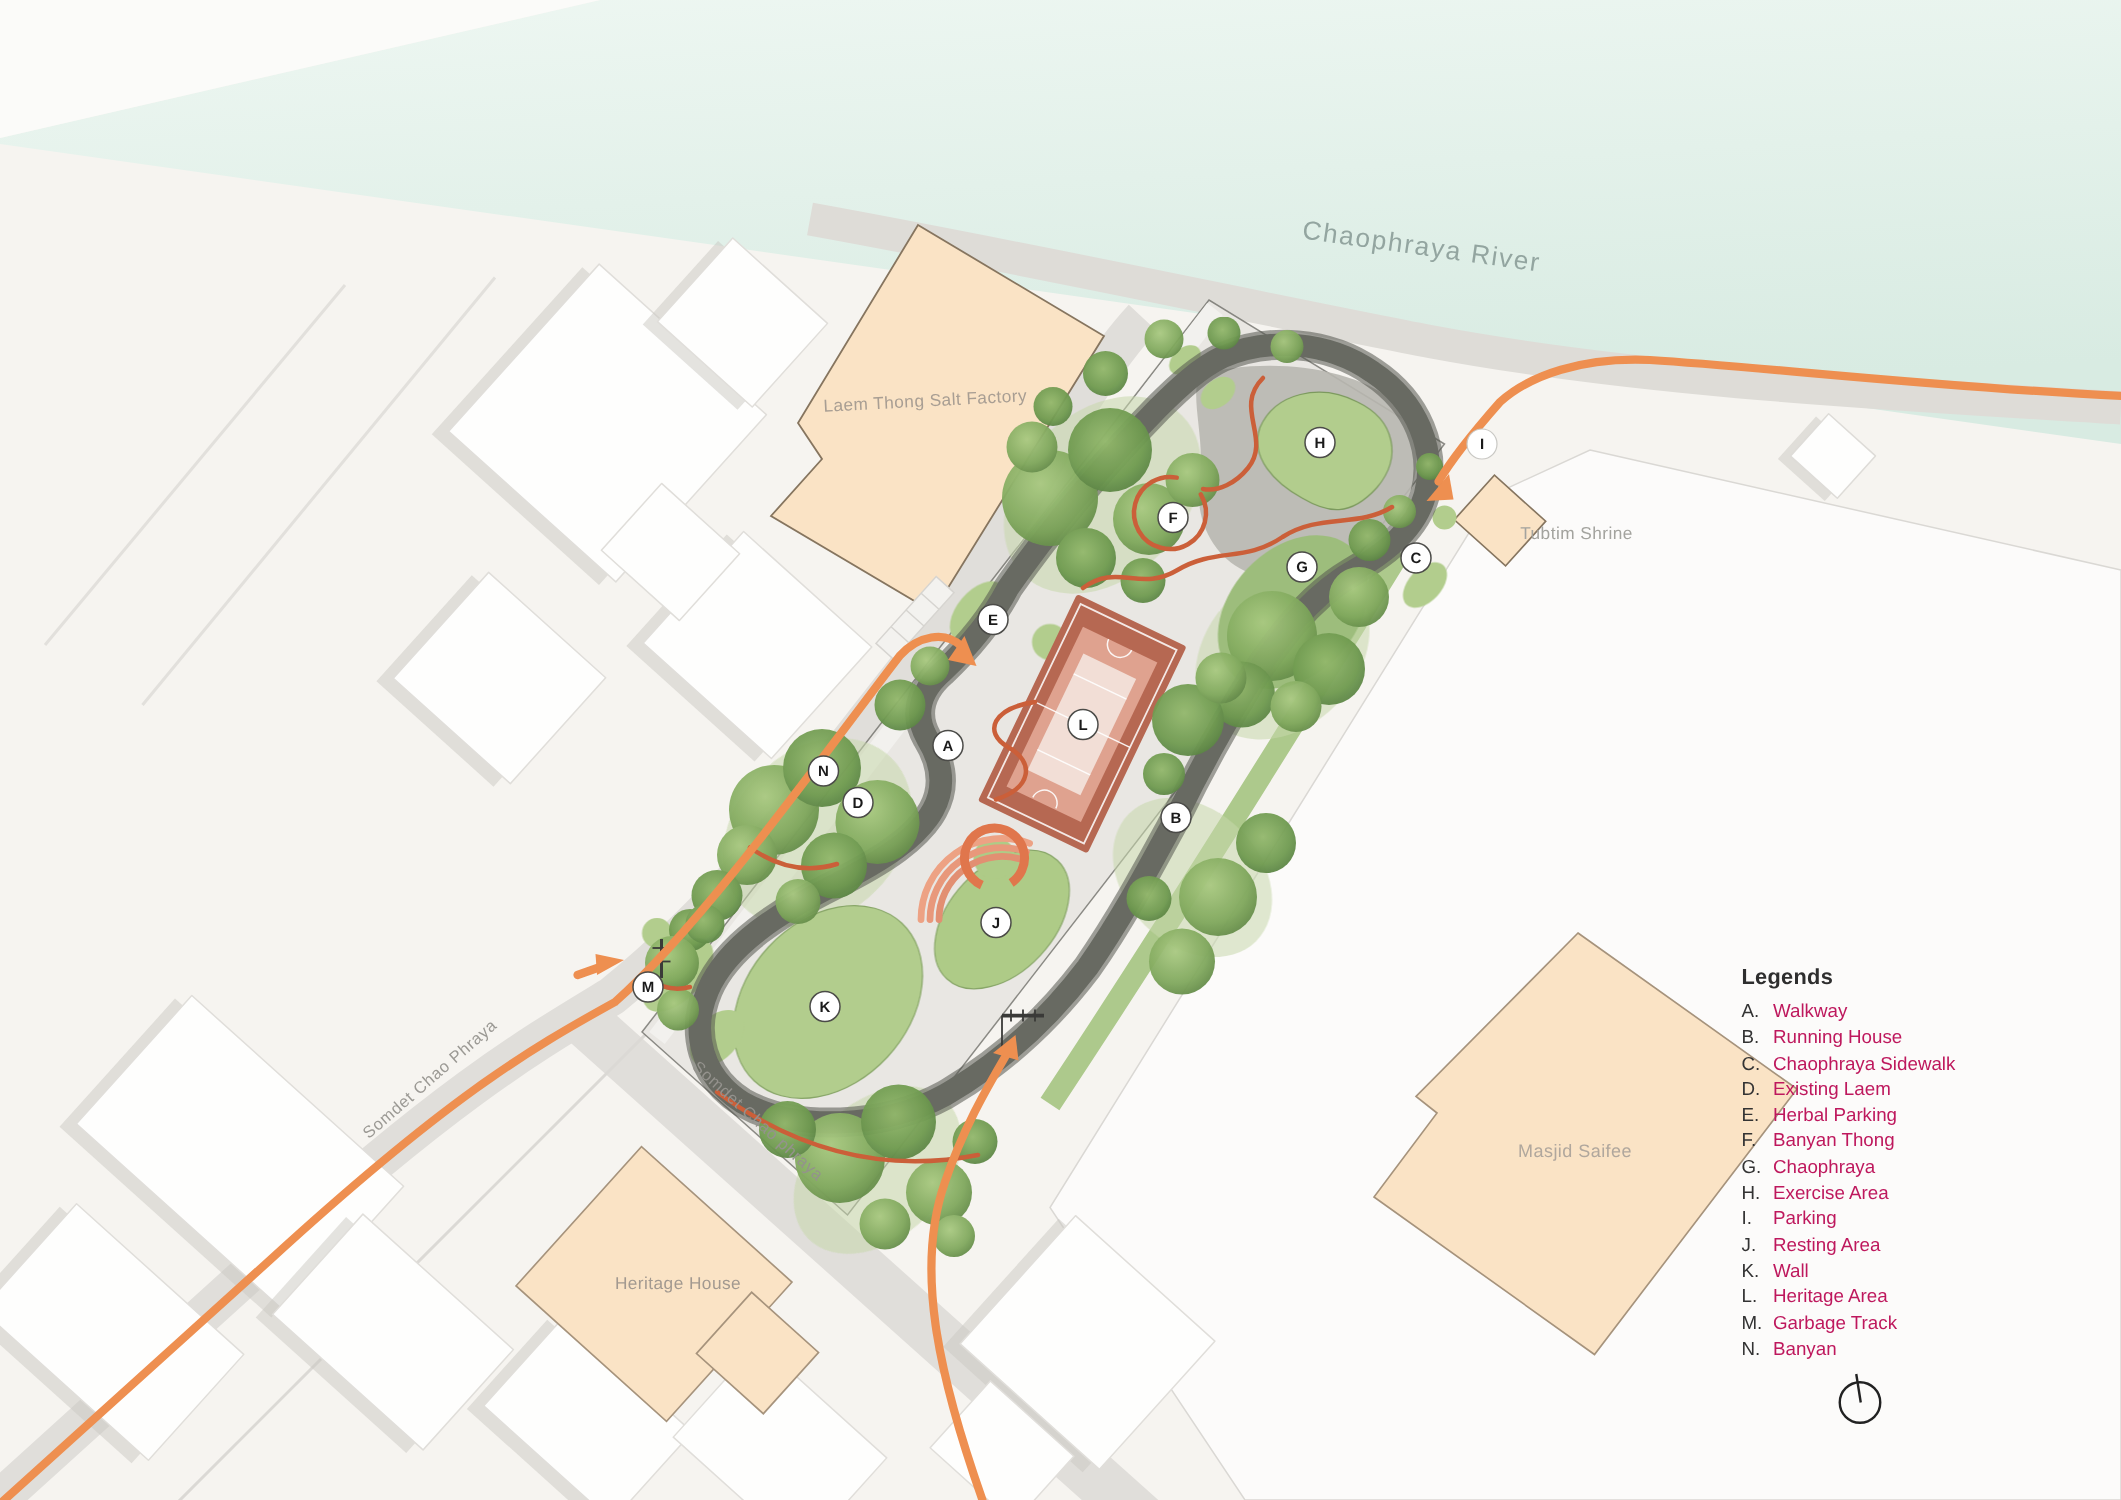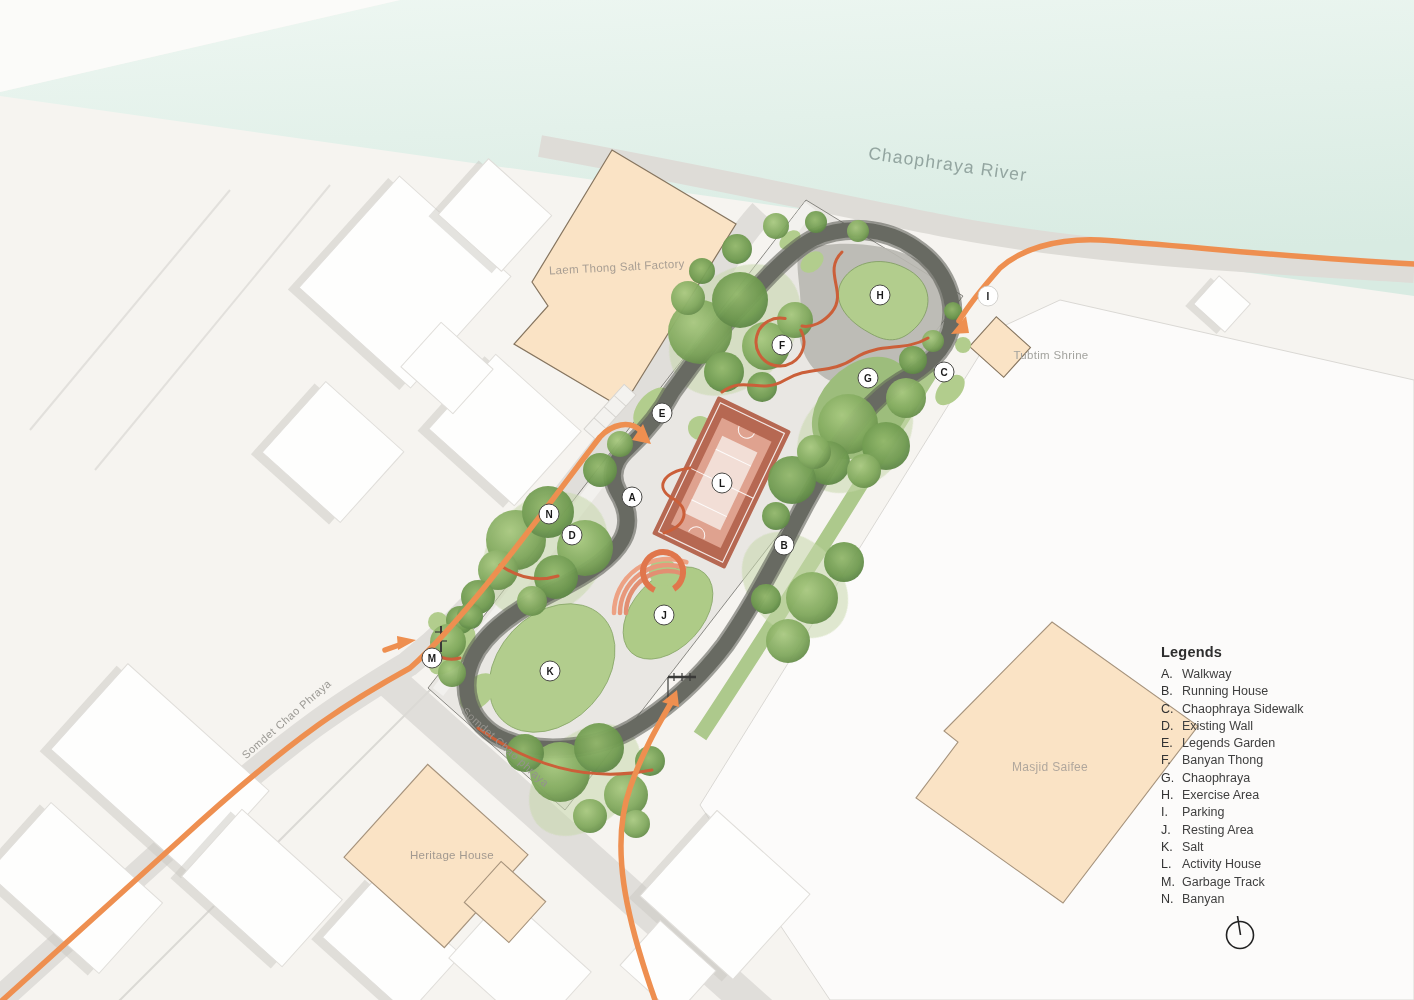--- a/index.html
+++ b/index.html
@@ -4,21 +4,21 @@
 <style>
   html,body{margin:0;padding:0;background:#ffffff;}
   #stage{position:relative;width:1414px;height:1000px;overflow:hidden;
          font-family:"Liberation Sans", sans-serif;background:#f7f5f1;}
   #plan{position:absolute;left:0;top:0;display:block;}
   .maplabel{font-family:"Liberation Sans", sans-serif;}
   #legend{position:absolute;left:1161px;top:644px;width:180px;color:#2e2e2e;}
   #legend .lg-title{font-size:14.5px;font-weight:bold;margin:0 0 6px 0;letter-spacing:.2px;}
   .lg-row{display:grid;grid-template-columns:21px auto;font-size:12.5px;line-height:17.3px;color:#333;}
   .lg-key{color:#333;}
-  .lg-label{color:#404040;}
+  .lg-label{color:#be185d;}
 </style>
 </head>
 <body>
 
 <div id="stage">
 <svg id="plan" width="1414" height="1000" viewBox="0 0 1414 1000">
   <defs>
     <linearGradient id="riverG" x1="0" y1="0" x2="0.25" y2="1">
       <stop offset="0" stop-color="#eef7f2"></stop>
       <stop offset="1" stop-color="#d8ebe2"></stop>
@@ -362,25 +362,25 @@
   <div class="lg-row">
         <span class="lg-key">B.</span>
         <span class="lg-label">Running House</span>
       </div>
   <div class="lg-row">
         <span class="lg-key">C.</span>
         <span class="lg-label">Chaophraya Sidewalk</span>
       </div>
   <div class="lg-row">
         <span class="lg-key">D.</span>
-        <span class="lg-label">Existing Wall</span>
+        <span class="lg-label">Existing Laem</span>
       </div>
   <div class="lg-row">
         <span class="lg-key">E.</span>
-        <span class="lg-label">Legends Garden</span>
+        <span class="lg-label">Herbal Parking</span>
       </div>
   <div class="lg-row">
         <span class="lg-key">F.</span>
         <span class="lg-label">Banyan Thong</span>
       </div>
   <div class="lg-row">
         <span class="lg-key">G.</span>
         <span class="lg-label">Chaophraya</span>
       </div>
   <div class="lg-row">
@@ -390,25 +390,25 @@
   <div class="lg-row">
         <span class="lg-key">I.</span>
         <span class="lg-label">Parking</span>
       </div>
   <div class="lg-row">
         <span class="lg-key">J.</span>
         <span class="lg-label">Resting Area</span>
       </div>
   <div class="lg-row">
         <span class="lg-key">K.</span>
-        <span class="lg-label">Salt</span>
+        <span class="lg-label">Wall</span>
       </div>
   <div class="lg-row">
         <span class="lg-key">L.</span>
-        <span class="lg-label">Activity House</span>
+        <span class="lg-label">Heritage Area</span>
       </div>
   <div class="lg-row">
         <span class="lg-key">M.</span>
         <span class="lg-label">Garbage Track</span>
       </div>
   <div class="lg-row">
         <span class="lg-key">N.</span>
         <span class="lg-label">Banyan</span>
       </div>
 </div>

